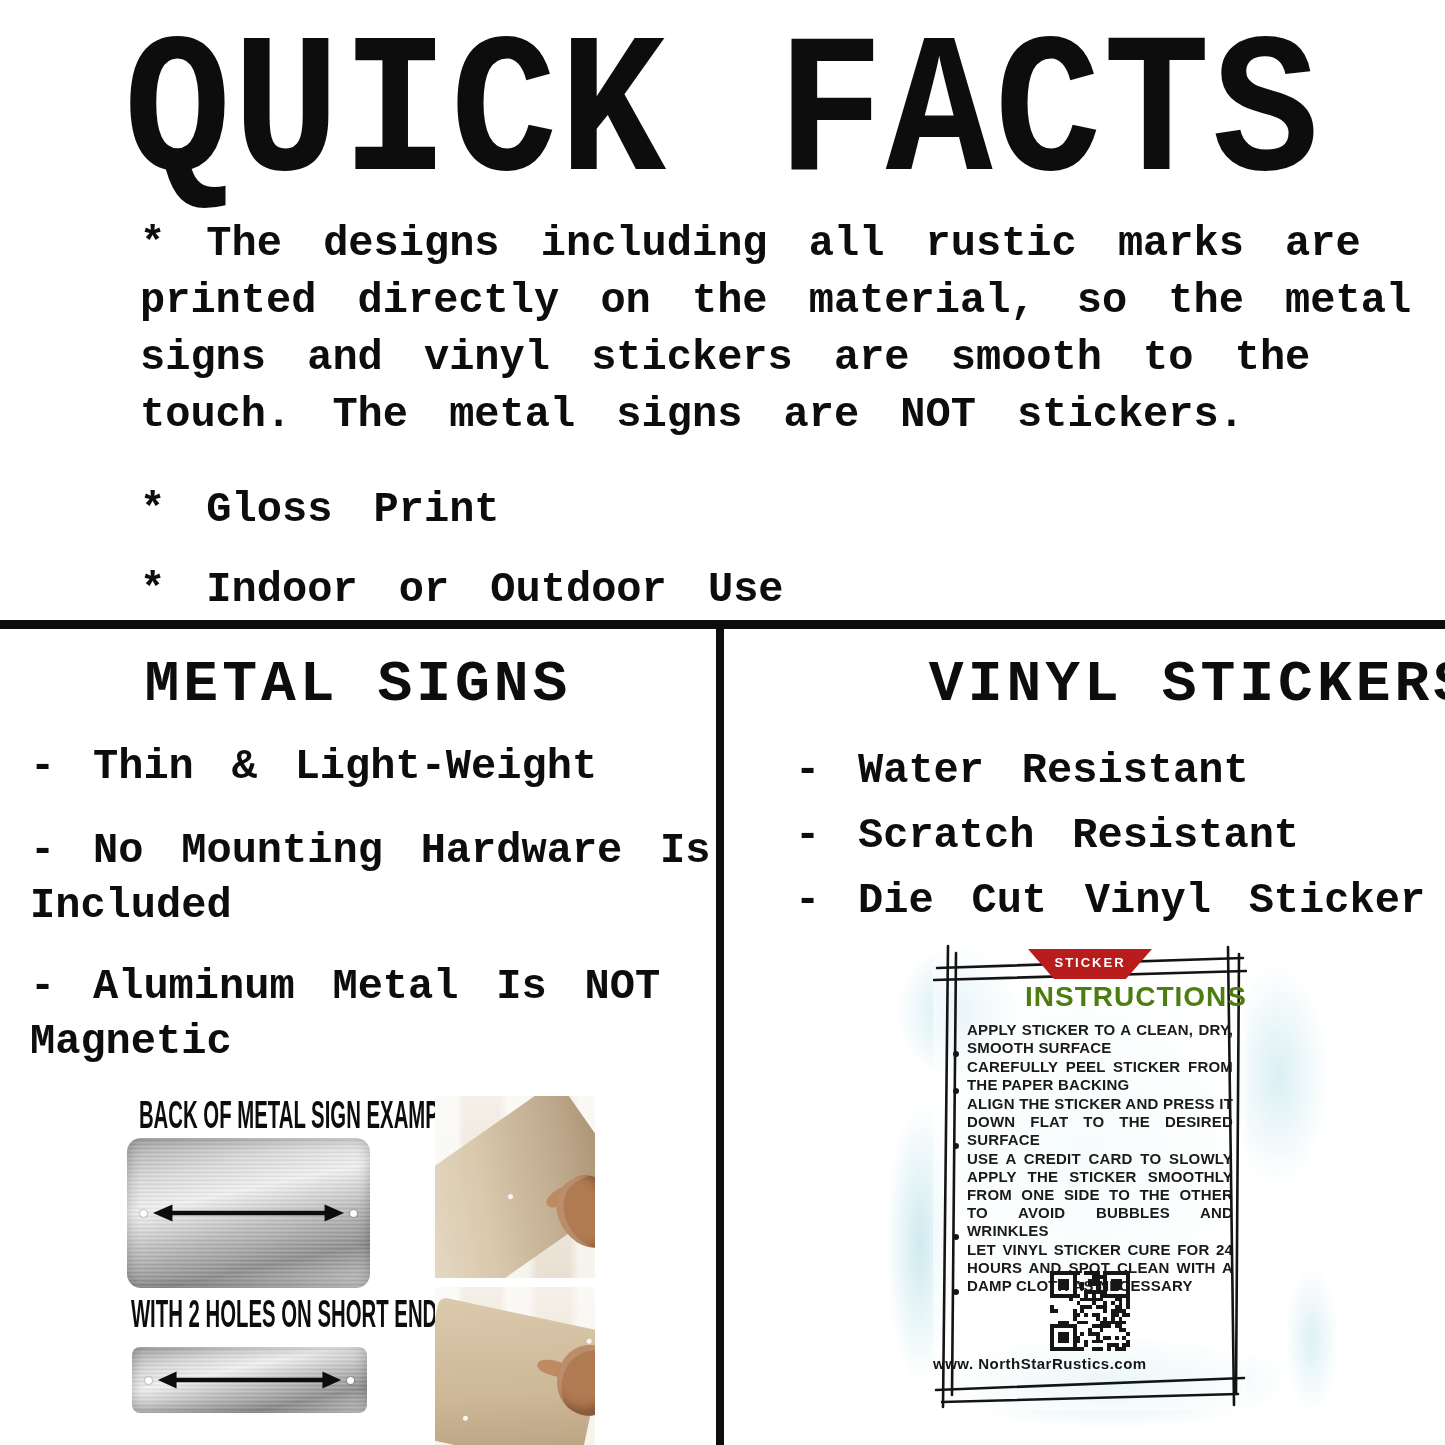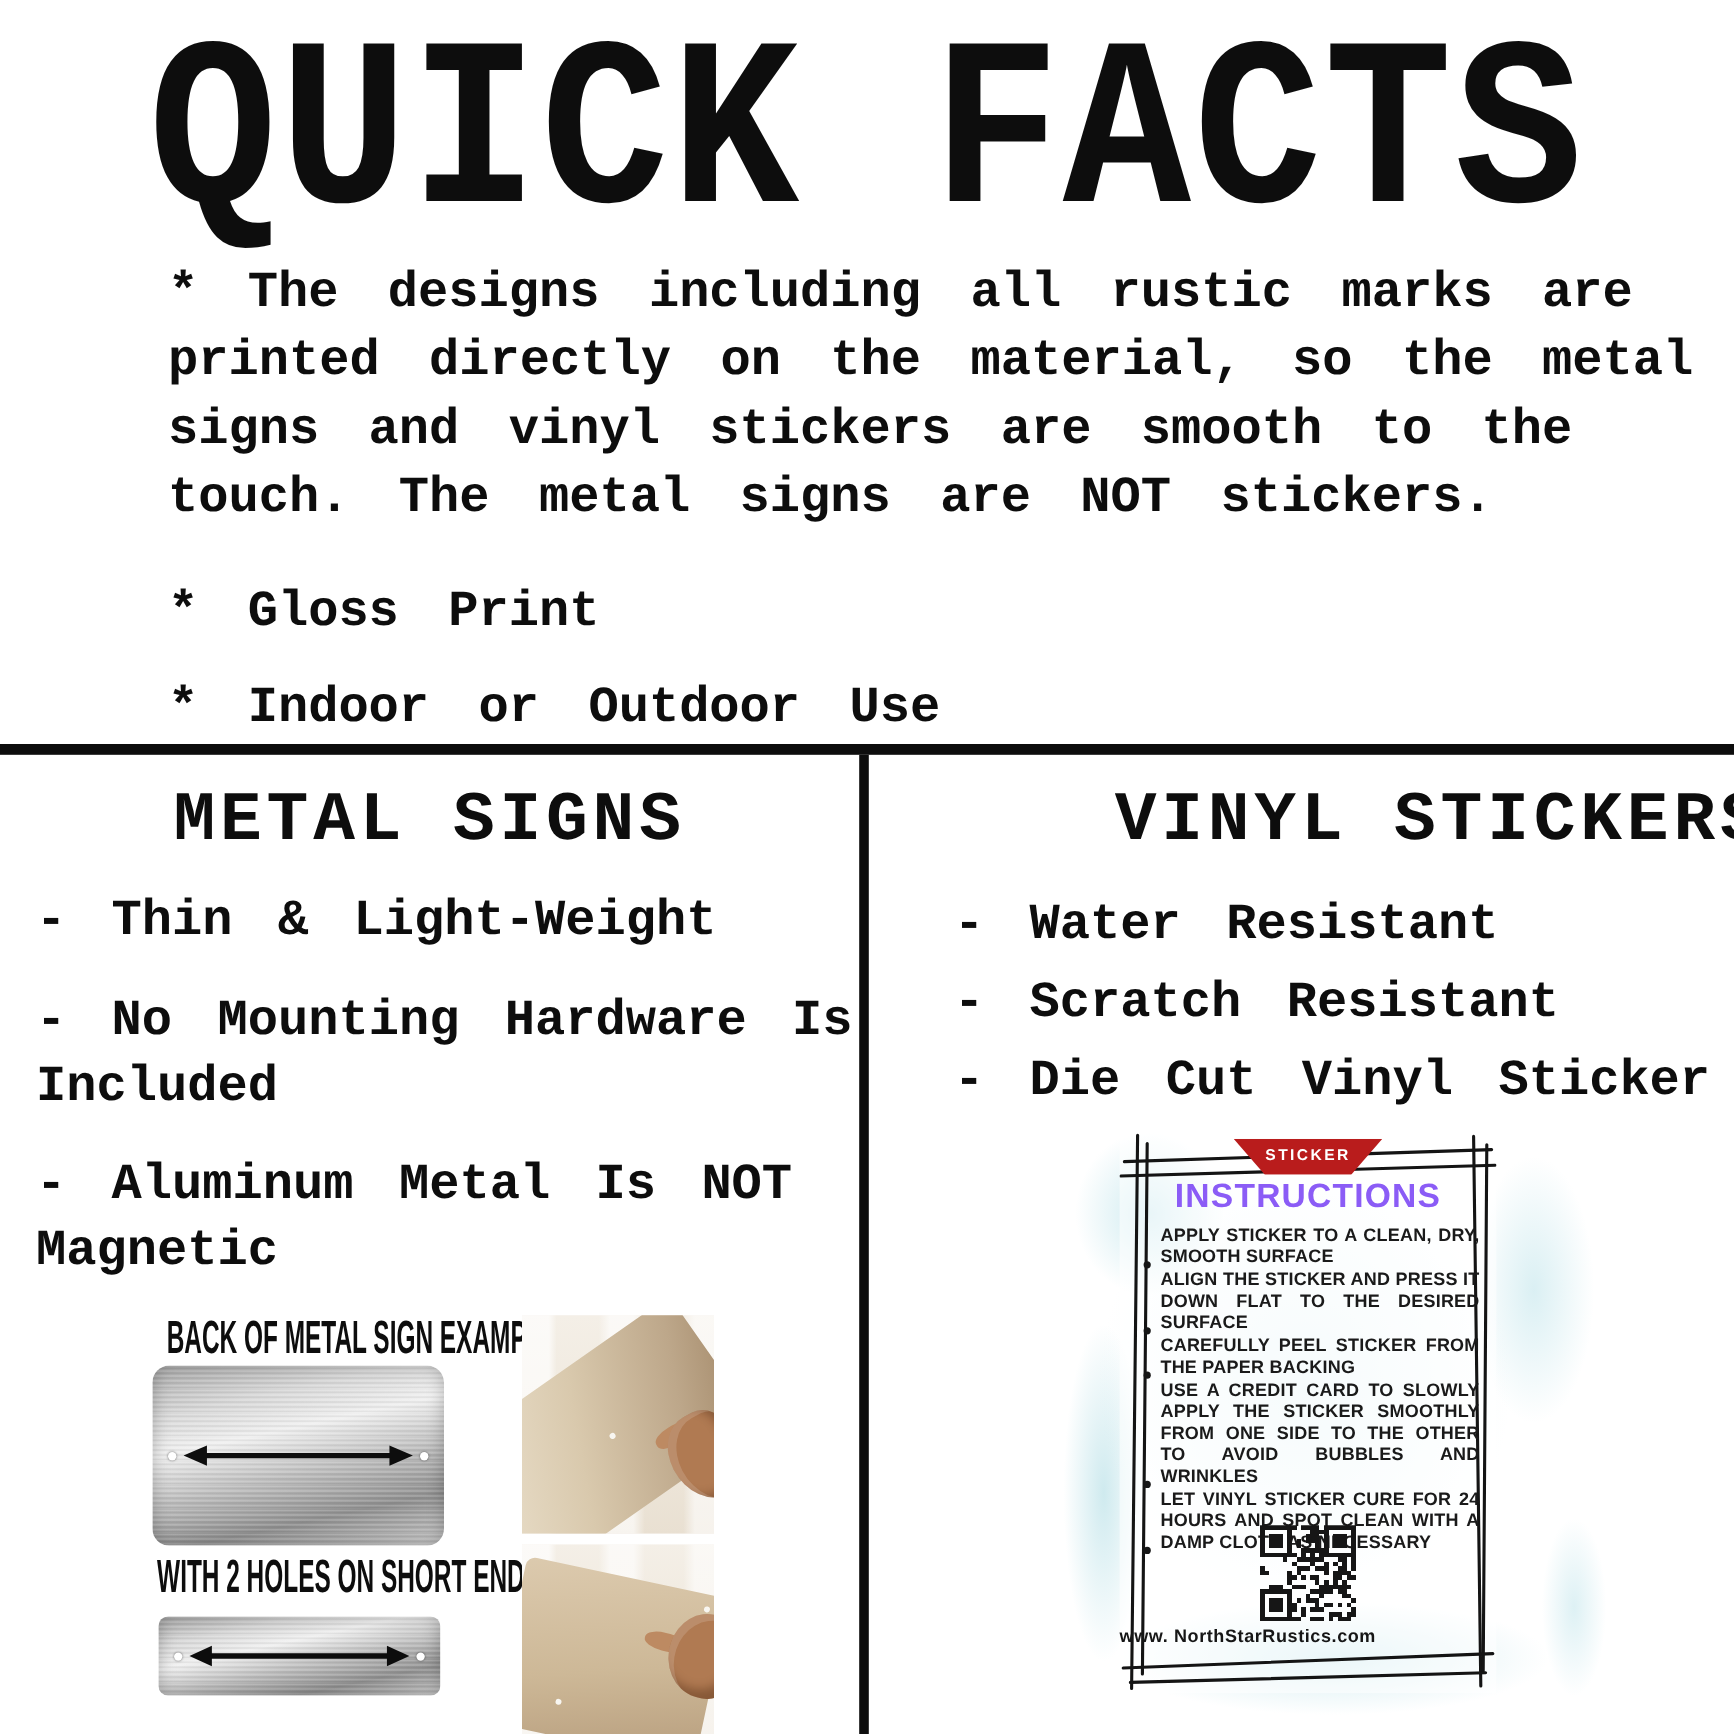--- a/index.html
+++ b/index.html
@@ -94,22 +94,22 @@
       radial-gradient(closest-side at 45% 45%, rgba(190,228,234,.30), rgba(190,228,234,0) 80%);}
   
   .sticker-card{position:absolute;left:933px;top:941px;width:314px;height:470px;
     font-family:"Liberation Sans","DejaVu Sans",sans-serif;background:rgba(255,255,255,.55);}
   .card-border{position:absolute;left:0;top:0;width:100%;height:100%;}
   .sticker-badge{position:absolute;left:50%;top:8px;transform:translateX(-50%);
     width:124px;height:30px;background:#b91c1c;
     clip-path:polygon(0 0,100% 0,79% 100%,21% 100%);
     display:flex;align-items:center;justify-content:center;}
   .sticker-badge span{color:#ffffff;font-size:13px;font-weight:700;letter-spacing:2px;padding-bottom:3px;}
-  .card-heading{position:absolute;left:0;top:40px;width:100%;text-align:center;
-    font-size:28px;font-weight:700;letter-spacing:1px;color:#8b5cf6;}
+  .card-heading{position:absolute;left:0;top:40px;width:100%;text-align:right;
+    font-size:28px;font-weight:700;letter-spacing:1px;color:#4d7c0f;}
   .card-list{position:absolute;left:18px;top:80px;width:282px;margin:0;padding:0;list-style:none;}
   .card-list li{display:flex;align-items:flex-end;margin:0 0 1px 0;}
   .bullet-dot{flex:0 0 6px;width:6px;height:6px;border-radius:50%;background:#161616;margin:6px 8px 0 2px;}
   .instr-text{font-size:15px;line-height:18px;font-weight:700;color:#1a1a1a;
     text-align:justify;letter-spacing:.2px;flex:1;}
   .qr{position:absolute;left:50%;top:330px;transform:translateX(-50%);width:80px;height:80px;}
   .website{position:absolute;left:0;top:414px;width:100%;text-align:left;
     font-size:15px;font-weight:700;letter-spacing:.5px;color:#161616;}
 </style>
 </head>
@@ -214,25 +214,25 @@
       <span>STICKER</span>
     </div>
     <div class="card-heading">INSTRUCTIONS</div>
     <ul class="card-list">
       <li>
         <span class="bullet-dot"></span>
         <span class="instr-text">APPLY STICKER TO A CLEAN, DRY, SMOOTH SURFACE</span>
       </li>
       <li>
         <span class="bullet-dot"></span>
-        <span class="instr-text">ALIGN THE STICKER AND PRESS IT DOWN FLAT TO THE DESIRED SURFACE</span>
+        <span class="instr-text">CAREFULLY PEEL STICKER FROM THE PAPER BACKING</span>
       </li>
       <li>
         <span class="bullet-dot"></span>
-        <span class="instr-text">CAREFULLY PEEL STICKER FROM THE PAPER BACKING</span>
+        <span class="instr-text">ALIGN THE STICKER AND PRESS IT DOWN FLAT TO THE DESIRED SURFACE</span>
       </li>
       <li>
         <span class="bullet-dot"></span>
         <span class="instr-text">USE A CREDIT CARD TO SLOWLY APPLY THE STICKER SMOOTHLY FROM ONE SIDE TO THE OTHER TO AVOID BUBBLES AND WRINKLES</span>
       </li>
       <li>
         <span class="bullet-dot"></span>
         <span class="instr-text">LET VINYL STICKER CURE FOR 24 HOURS AND SPOT CLEAN WITH A DAMP CLOTH AS NECESSARY</span>
       </li>
     </ul>

